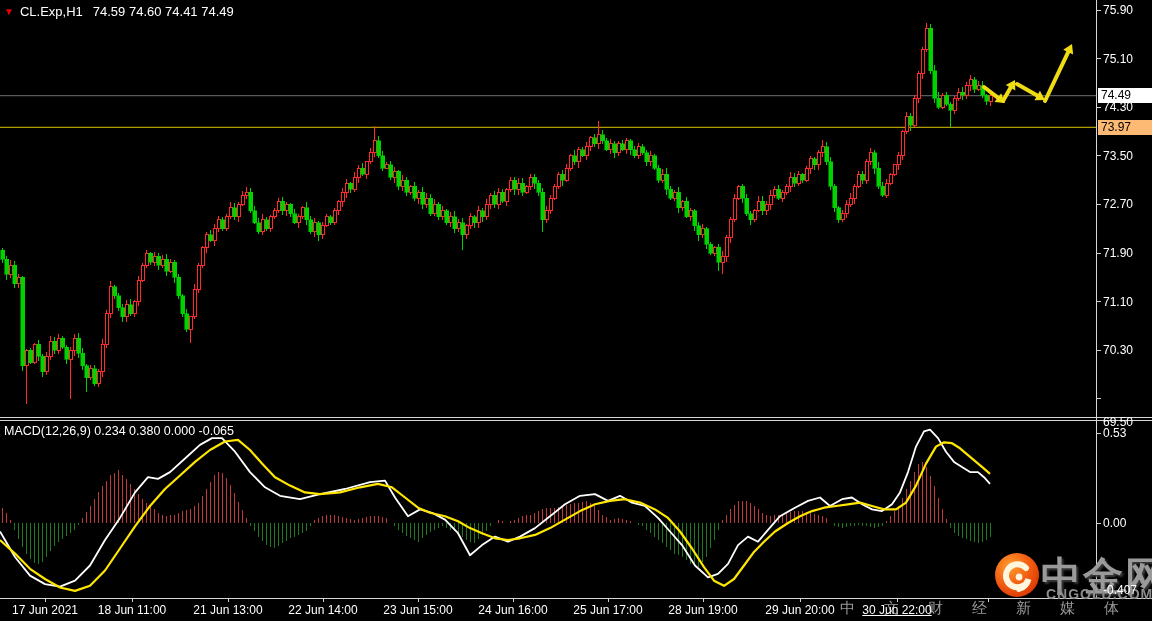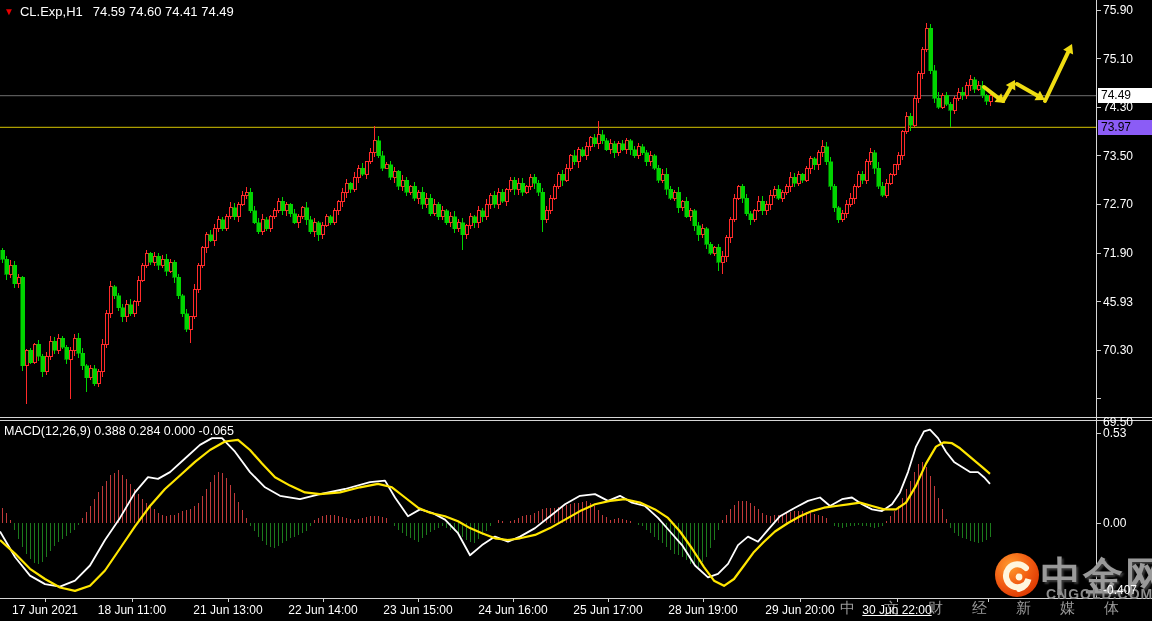--- a/index.html
+++ b/index.html
@@ -9,21 +9,21 @@
   .overlay{position:absolute;color:#fff;white-space:nowrap;}
   #header{left:4px;top:4px;font-size:13px;display:flex;align-items:center;z-index:6;}
   #header .tri{color:#e80000;font-size:10px;margin-right:6px;}
   #header .ohlc{margin-left:10px;}
   #macd-label{left:4px;top:424px;font-size:12.5px;z-index:6;}
   #price-scale{left:1097px;top:0;width:55px;height:598px;z-index:5;}
   .tick-label{position:absolute;left:6px;font-size:12px;color:#fff;line-height:14px;}
   .px-box{position:absolute;left:1px;width:51px;height:15px;font-size:12px;line-height:15px;
           padding-left:3px;color:#000;z-index:6;}
   #bid-box{background:#fff;}
-  #level-box{background:#8b5cf6;}
+  #level-box{background:#fdba74;}
   #time-axis{left:0;top:600px;width:1152px;height:27px;z-index:5;}
   .time-label{position:absolute;top:3px;font-size:12px;color:#fff;transform:translateX(-50%);}
   #watermark{left:0;top:0;width:1152px;height:621px;z-index:2;pointer-events:none;}
   #wm-cn{position:absolute;left:1041px;top:549px;font-size:40px;font-weight:bold;color:#9a9a9a;
          text-shadow:2px 2px 2px #3a3a3a;letter-spacing:2px;}
   #wm-domain{position:absolute;left:1046px;top:586px;font-size:14px;font-weight:bold;color:#8d8d8d;
              letter-spacing:1px;}
   #wm-tagline{position:absolute;left:840px;top:599px;font-size:15px;color:#9a9a9a;letter-spacing:29px;}
   #wm-logo{position:absolute;left:993px;top:551px;}
 </style>
@@ -844,32 +844,32 @@
     <div id="wm-domain">CNGOLD.COM</div>
     <div id="wm-tagline">中文财经新媒体</div>
   </div>
 
   <div id="header" class="overlay">
     <span class="tri">▼</span>
     <span>CL.Exp,H1</span>
     <span class="ohlc">74.59 74.60 74.41 74.49</span>
   </div>
 
-  <div id="macd-label" class="overlay">MACD(12,26,9) 0.388 0.284 0.000 -0.065</div>
+  <div id="macd-label" class="overlay">MACD(12,26,9) 0.234 0.380 0.000 -0.065</div>
 
   <div id="price-scale" class="overlay">
     <div id="bid-box" class="px-box" style="top: 88.1998px;">74.49</div>
     <div id="level-box" class="px-box" style="top: 119.805px;">73.97</div>
   <div class="tick-label" style="top: 3px;">75.90</div>
       <div class="tick-label" style="top: 51.624px;">75.10</div>
       <div class="tick-label" style="top: 100.248px;">74.30</div>
       <div class="tick-label" style="top: 148.872px;">73.50</div>
       <div class="tick-label" style="top: 197.496px;">72.70</div>
       <div class="tick-label" style="top: 246.12px;">71.90</div>
-      <div class="tick-label" style="top: 294.744px;">45.93</div>
+      <div class="tick-label" style="top: 294.744px;">71.10</div>
       <div class="tick-label" style="top: 343.368px;">70.30</div>
       <div class="tick-label" style="top: 415px; text-align: center;">69.50</div>
       <div class="tick-label" style="top: 426.006px;">0.53</div>
       <div class="tick-label" style="top: 516px;">0.00</div>
       <div class="tick-label" style="top: 582.901px;">-0.407</div>
     </div>
 
   <div id="time-axis" class="overlay">
       <div class="time-label" style="left: 45px;">17 Jun 2021</div>
       <div class="time-label" style="left: 132px;">18 Jun 11:00</div>

